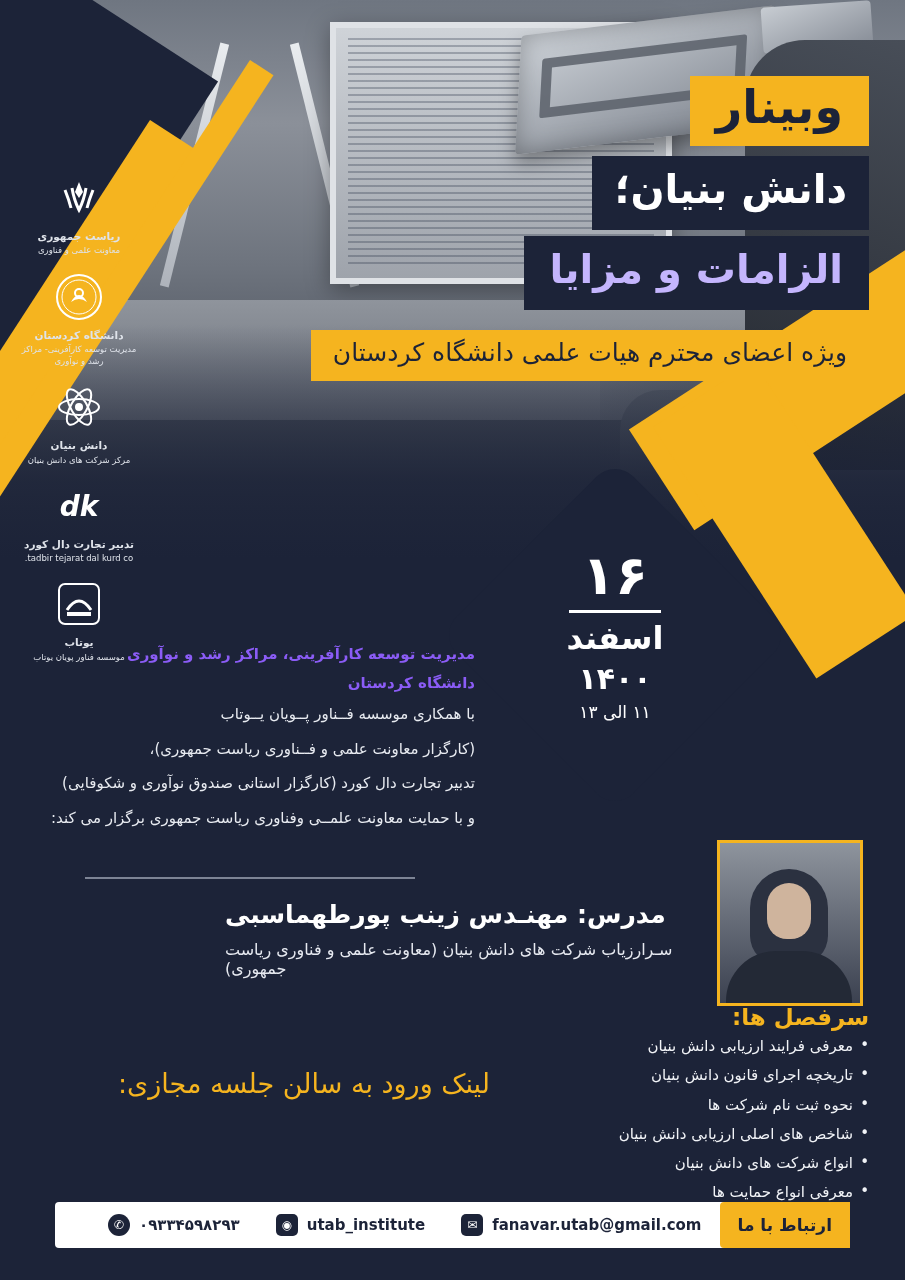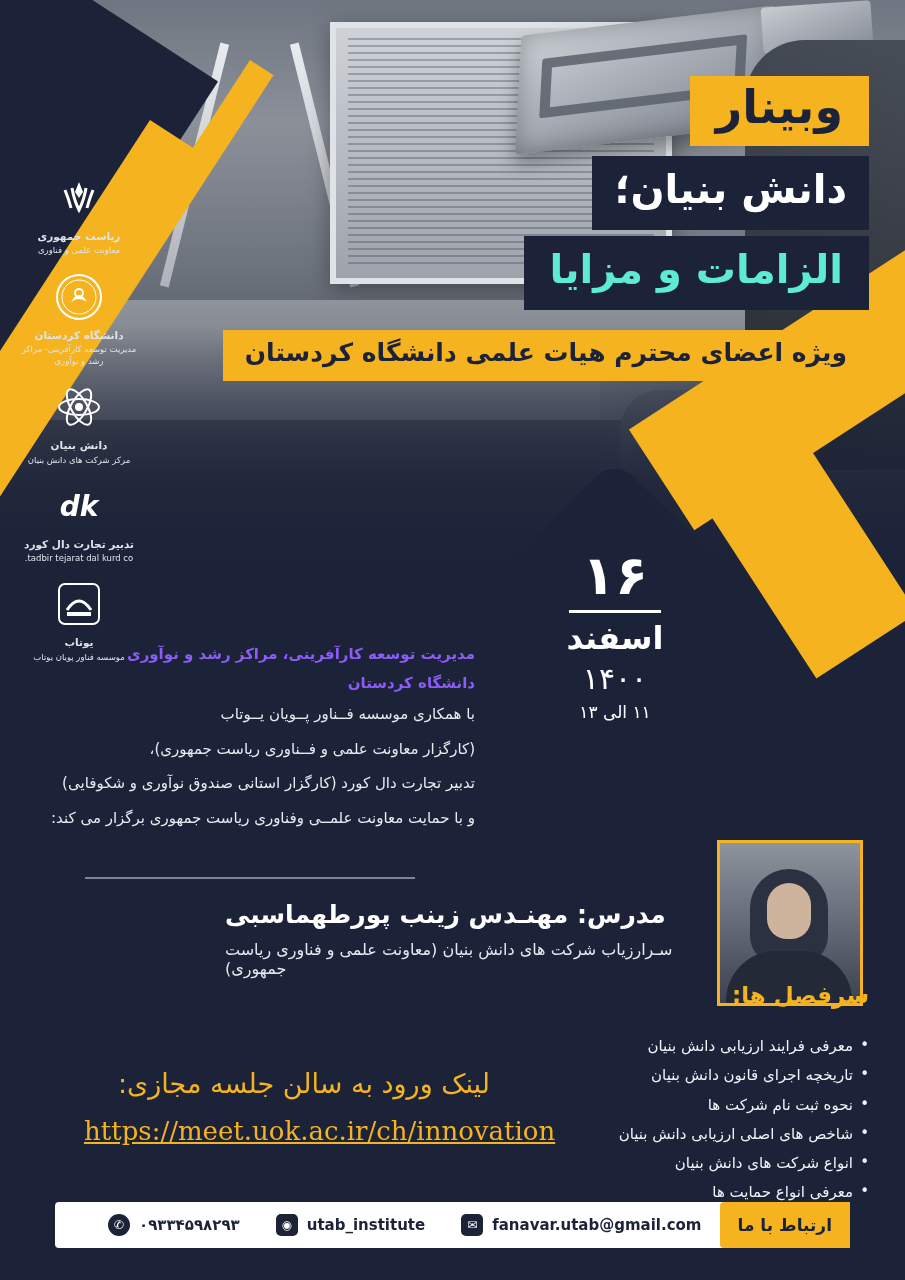--- a/index.html
+++ b/index.html
@@ -144,28 +144,28 @@
     letter-spacing: -1px;
   }
   .title-1 {
     position:absolute; right: 36px; top: 156px;
     background:#1c2338; color:#ffffff;
     font-size: 40px; font-weight:bold;
     padding: 10px 22px 18px;
   }
   .title-2 {
     position:absolute; right: 36px; top: 236px;
-    background:#1c2338; color:#5eead4;
+    background:#1c2338; color:#c4b5fd;
     font-size: 40px; font-weight:bold;
     padding: 10px 26px 18px;
   }
   .subtitle {
     position:absolute; right: 36px; top: 330px;
     background:#f5b41f; color:#1c2338;
-    font-size: 25px; font-weight:bold;
+    font-size: 25px; font-weight:normal;
     padding: 8px 22px 14px;
   }
 
   
   .diamond {
     position:absolute; left: 490px; top: 510px;
     width: 250px; height: 250px;
     background:#1c2338;
     transform: rotate(45deg);
     border-radius: 26px;
@@ -177,21 +177,21 @@
     display:flex; flex-direction:column;
     align-items:center; justify-content:center;
     color:#fff;
   }
   .d-day {
     font-size: 54px; font-weight:bold; line-height: 1;
     letter-spacing: 2px;
   }
   .d-rule { width: 92px; height: 3px; background:#fff; margin: 7px 0 6px; }
   .d-month { font-size: 32px; font-weight:bold; letter-spacing: 6px; }
-  .d-year { font-size: 30px; font-weight:normal; margin-top: 4px; letter-spacing: 1px;}
+  .d-year { font-size: 30px; font-weight:bold; margin-top: 4px; letter-spacing: 1px;}
   .d-time { font-size: 17px; margin-top: 6px; }
 
   
   .logos {
     position:absolute; left: 14px; top: 170px;
     width: 130px;
     display:flex; flex-direction:column; align-items:center; gap: 12px;
   }
   .logo-item { text-align:center; color:#e9ecf2; }
   .logo-mark {
@@ -246,21 +246,21 @@
     color:#ffffff; font-size: 25px; font-weight:bold;
   }
   .speaker-role {
     position:absolute; right: 200px; top: 940px; width: 480px;
     text-align: left; direction: rtl;
     color:#e6e9f0; font-size: 16px;
   }
 
   
   .topics-title {
-    position:absolute; right: 36px; top: 982px;
+    position:absolute; right: 36px; top: 1004px;
     color:#f5b41f; font-size: 23px; font-weight:bold;
   }
   .topics {
     position:absolute; right: 36px; top: 1032px;
     list-style: none; margin:0; padding:0;
     text-align: right; direction: rtl;
   }
   .topics li {
     color:#f1f3f7; font-size: 15px; line-height: 1.95;
     padding-right: 16px; position: relative;
@@ -449,21 +449,20 @@
   <ul class="topics">
     <li>معرفی فرایند ارزیابی دانش بنیان</li>
     <li>تاریخچه اجرای قانون دانش بنیان</li>
     <li>نحوه ثبت نام شرکت ها</li>
     <li>شاخص های اصلی ارزیابی دانش بنیان</li>
     <li>انواع شرکت های دانش بنیان</li>
     <li>معرفی انواع حمایت ها</li>
   </ul>
 
   <div class="link-label">لینک ورود به سالن جلسه مجازی:</div>
-  <a class="link-url" href="#">https://meet.uok.ac.ir/ch/innovation</a>
 
   <div class="footer">
     <div class="contact-tag">ارتباط با ما</div>
 
     <div class="f-item">
       <span class="f-icon">✉</span>
       <span>fanavar.utab@gmail.com</span>
     </div>
 
     <div class="f-item">

